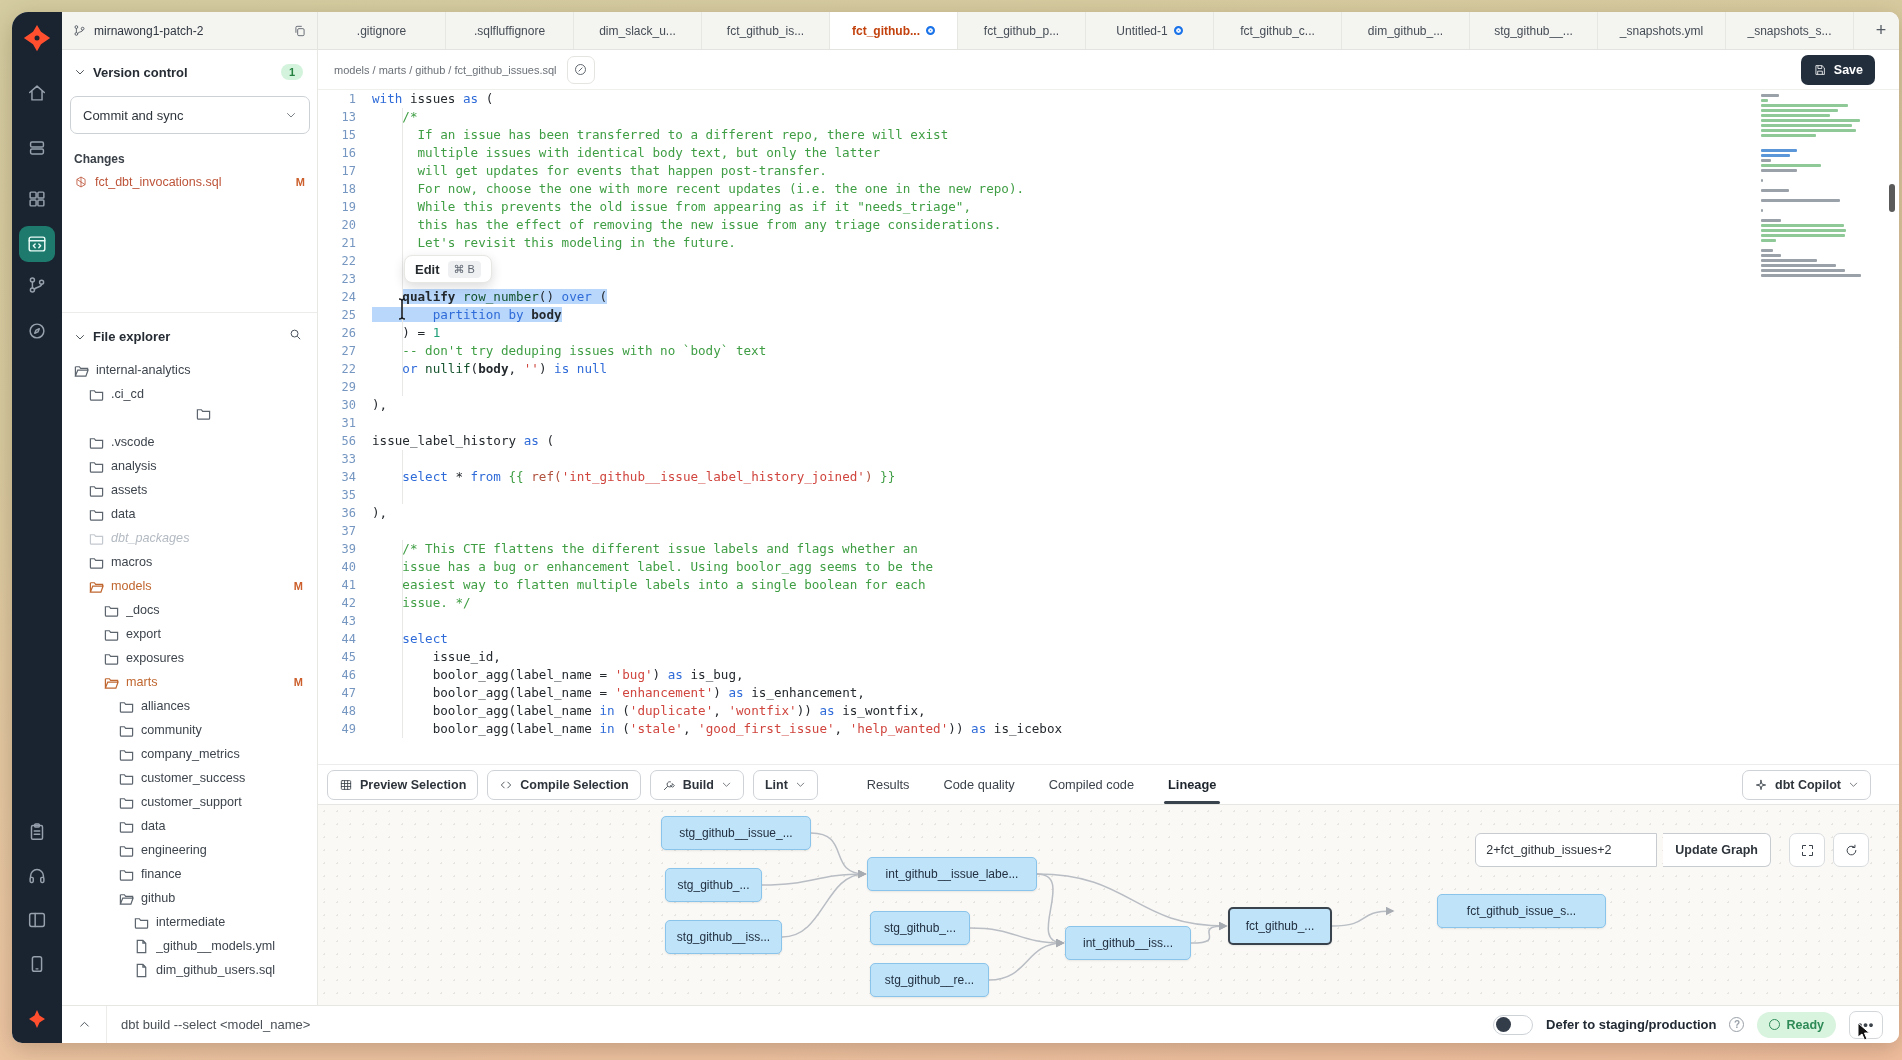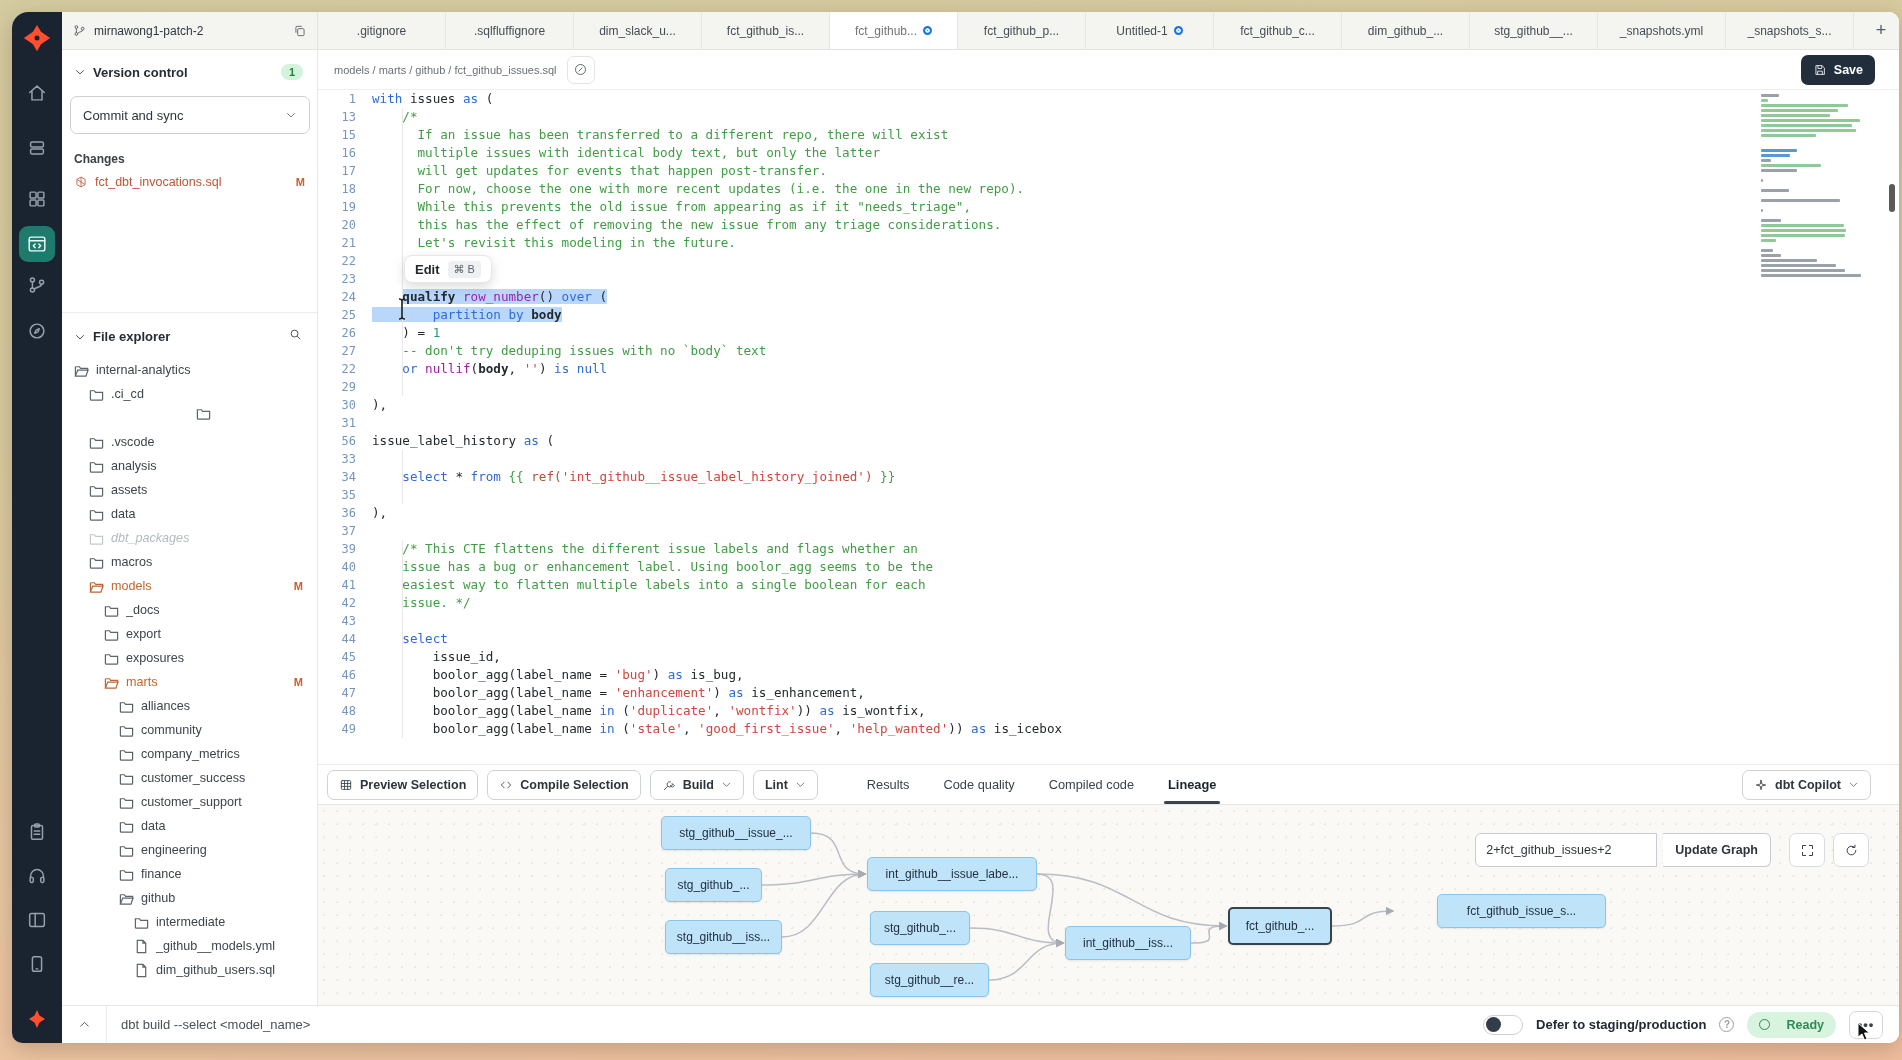--- a/index.html
+++ b/index.html
@@ -21,21 +21,21 @@
   
   .tabbar { position:absolute; left:50px; top:0; right:0; height:38px; background:#f4f4f1;
     border-bottom:1px solid #e3e3e0; display:flex; }
   .branch-cell { width:256px; flex:0 0 256px; display:flex; align-items:center; gap:7px;
     padding:0 10px; border-right:1px solid #e3e3e0; }
   .branch-cell svg { stroke:#4b535c; fill:none; stroke-width:1.4; }
   .branch-name { font-size:12px; color:#2f3640; flex:1; white-space:nowrap; overflow:hidden; }
   .tabs { display:flex; flex:1; }
   .tab { width:128px; flex:0 0 128px; display:flex; align-items:center; justify-content:center; gap:6px;
     font-size:12px; color:#454c55; border-right:1px solid #e6e6e2; cursor:pointer; white-space:nowrap; }
-  .tab.active { background:#fff; color:#737373; font-weight:normal; }
+  .tab.active { background:#fff; color:#c2410c; font-weight:bold; }
   .dot { width:9px; height:9px; border-radius:50%; background:#1a73e8; border:2.5px solid #1a73e8;
     box-shadow: inset 0 0 0 2px #eaf2fd; }
   .newtab { width:36px; display:flex; align-items:center; justify-content:center; font-size:18px; color:#555c64; cursor:pointer; }
 
   
   .left-panel { position:absolute; left:50px; top:38px; width:256px; bottom:38px; background:#fff;
     border-right:1px solid #e7e7e4; overflow:hidden; }
   .section-head { display:flex; align-items:center; gap:7px; padding:14px 14px 8px 12px; }
   .section-head svg { stroke:#3c434b; fill:none; stroke-width:1.8; stroke-linecap:round; }
   .section-title { font-size:13px; font-weight:bold; color:#262c33; flex:1; }
@@ -73,21 +73,21 @@
     border-radius:7px; display:flex; align-items:center; gap:7px; color:#fff; font-size:12.5px; font-weight:bold; cursor:pointer; }
   .save-btn svg { stroke:#fff; fill:none; stroke-width:1.4; }
 
   
   .editor { position:absolute; left:306px; top:78px; right:0; bottom:279px; background:#fff; overflow:hidden; }
   .code-line { position:relative; height:18px; display:flex; font-family:"DejaVu Sans Mono", monospace; font-size:12.6px; line-height:18px; }
   .gutter { flex:0 0 54px; text-align:right; padding-right:16px; color:#7596c0; font-size:12px; user-select:none; }
   .code { position:relative; white-space:pre; color:#24292e; }
   .code-line.guide .code::before { content:""; position:absolute; left:30px; top:0; bottom:0; width:1px; background:#e8e8e6; }
   .tok-k { color:#2f6bd8; } .tok-c { color:#3f9e44; } .tok-s { color:#d0453e; }
-  .tok-f { color:#a21caf; } .tok-j { color:#3f9e44; } .tok-r { color:#b0513d; }
+  .tok-f { color:#14532d; } .tok-j { color:#3f9e44; } .tok-r { color:#b0513d; }
   .tok-n { color:#1e9e77; } .tok-b { color:#24292e; font-weight:bold; }
   .sel { background:#b8d7fb; }
   .edit-popup { position:absolute; left:86px; top:165px; height:28px; background:#fff; border:1px solid #e7e7e4;
     border-radius:8px; box-shadow:0 4px 12px rgba(0,0,0,.14); display:flex; align-items:center; gap:8px;
     padding:0 10px; z-index:5; }
   .edit-popup .lbl { font-size:13px; font-weight:bold; color:#24292e; }
   .edit-popup .chip { background:#eef0f2; border-radius:4px; font-size:11px; color:#5f6670; padding:2px 6px; }
   .ibeam { position:absolute; left:78px; top:207px; z-index:6; }
   .minimap { position:absolute; right:34px; top:4px; width:104px; }
   .minimap .bar { position:absolute; height:3px; border-radius:1px; }
@@ -130,21 +130,21 @@
   .sb-chev { width:44px; display:flex; align-items:center; justify-content:center; cursor:pointer; }
   .sb-chev svg { stroke:#4b535c; fill:none; stroke-width:1.8; stroke-linecap:round; }
   .sb-cmd { flex:1; border-left:1px solid #ececea; height:100%; display:flex; align-items:center;
     padding-left:14px; font-size:13px; color:#4a5056; cursor:text; }
   .sb-right { display:flex; align-items:center; gap:13px; padding-right:16px; }
   .toggle { width:40px; height:20px; border:1px solid #cdd2d7; border-radius:11px; background:#fff; position:relative; cursor:pointer; }
   .toggle .knob { position:absolute; left:2px; top:1.5px; width:15px; height:15px; border-radius:50%; background:#333c49; }
   .defer-label { font-size:13px; font-weight:bold; color:#222a33; }
   .help { width:15px; height:15px; border:1.3px solid #9aa1a8; border-radius:50%; color:#9aa1a8; font-size:10px;
     display:flex; align-items:center; justify-content:center; font-weight:bold; }
-  .ready-pill { background:#d8f3de; border-radius:13px; height:26px; display:flex; align-items:center; gap:16px;
+  .ready-pill { background:#d8f3de; border-radius:13px; height:26px; display:flex; align-items:center; gap:6px;
     padding:0 12px; font-size:12.5px; font-weight:bold; color:#2e8b57; }
   .ready-pill .ring { width:11px; height:11px; border:1.6px solid #2e8b57; border-radius:50%; }
   .more-btn { width:34px; height:28px; border:1px solid #d4d7da; border-radius:7px; display:flex; align-items:center;
     justify-content:center; color:#3c434b; font-weight:bold; letter-spacing:1px; font-size:13px; cursor:pointer; background:#fff; }
   .mouse-cursor { position:absolute; left:1856px; top:1022px; z-index:50; }
 </style>
 </head>
 <body>
 
 <div class="window">

